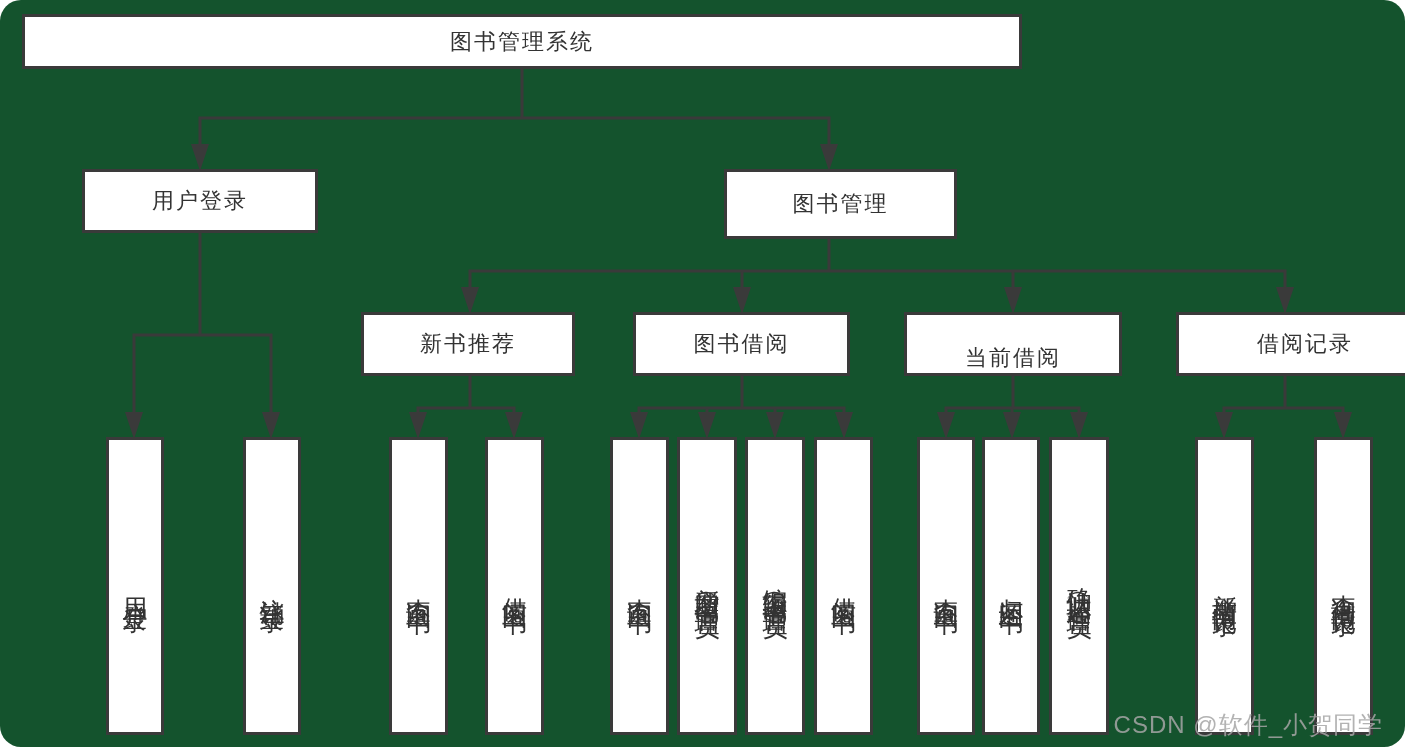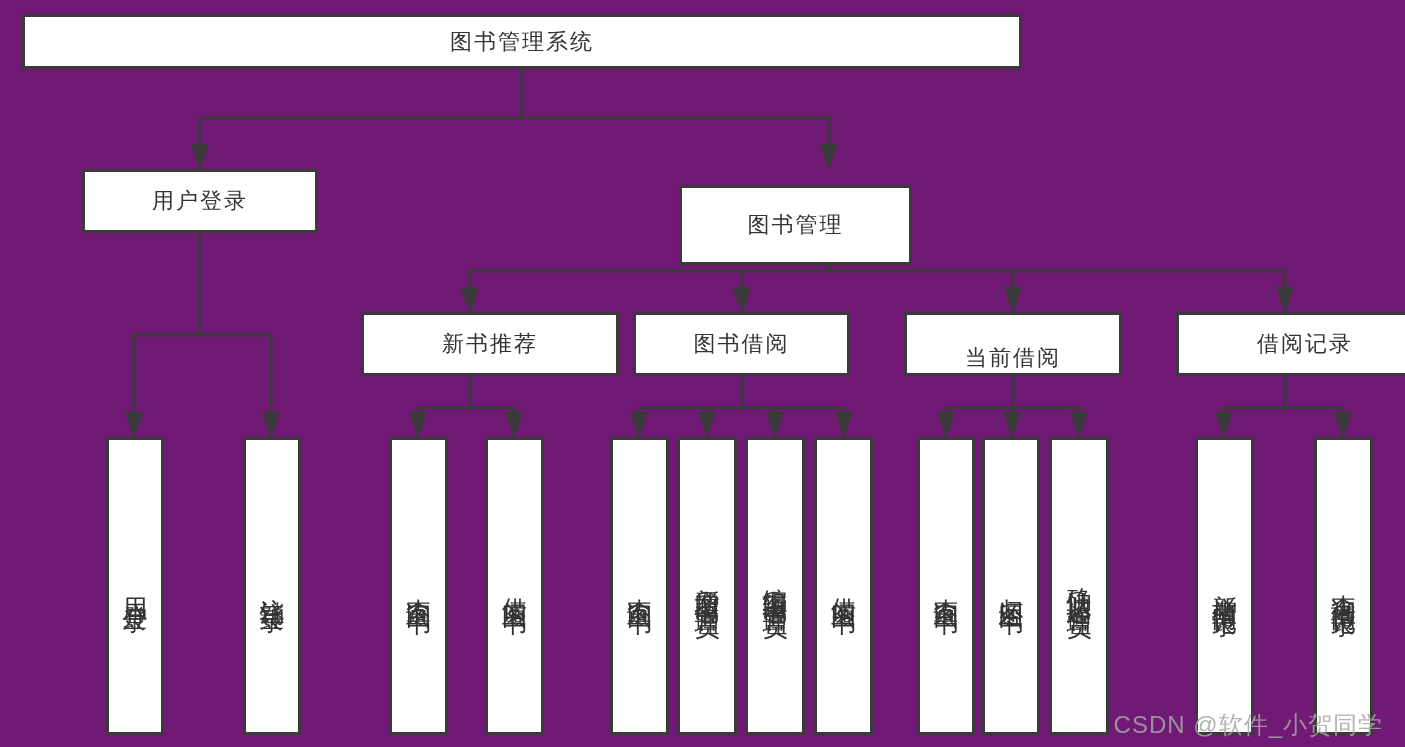--- a/index.html
+++ b/index.html
@@ -1,36 +1,37 @@
 <!DOCTYPE html>
 <html><head>
 <meta charset="utf-8">
 <style>
   html,body{margin:0;padding:0;background:#ffffff;}
   .canvas{
     position:relative;
     width:1405px;height:747px;
-    background:#701a75;
+    background:#14532d;
     font-family:"Liberation Sans",sans-serif;
     color:#333333;
     overflow:hidden;
+    border-radius:21px;
   }
   .connectors{position:absolute;left:0;top:0;width:1405px;height:747px;}
   .node{
     position:absolute;
     box-sizing:border-box;
     border:3px solid #3a3a3a;
     background:#ffffff;
     display:flex;align-items:center;justify-content:center;
     text-align:center;
   }
   .h-label{font-size:22px;letter-spacing:2px;white-space:nowrap;}
   .root{left:22px;top:14px;width:1000px;height:55px;}
   .lvl2a{left:82px;top:169px;width:236px;height:64px;}
-  .lvl2b{left:679px;top:169px;width:233px;height:80px;margin-top:16px;}
+  .lvl2b{left:724px;top:169px;width:233px;height:70px;}
   .lvl3{top:312px;height:64px;}
   .leaf{top:437px;height:298px;}
   .leaf .v-label{
     writing-mode:vertical-rl;
     text-orientation:mixed;
     font-size:25px;
     letter-spacing:4px;
     line-height:1;
     white-space:nowrap;
   }
@@ -100,21 +101,21 @@
     <span class="h-label">图书管理系统</span>
   </div>
 
   <div class="node lvl2a">
     <span class="h-label">用户登录</span>
   </div>
   <div class="node lvl2b">
     <span class="h-label">图书管理</span>
   </div>
 
-  <div class="node lvl3" style="left:361px;width:258px;">
+  <div class="node lvl3" style="left:361px;width:214px;">
     <span class="h-label">新书推荐</span>
   </div>
   <div class="node lvl3" style="left:633px;width:217px;align-items:center;">
     <span class="h-label">图书借阅</span>
   </div>
   <div class="node lvl3" style="left:904px;width:218px;align-items:flex-end;">
     <span class="h-label">当前借阅</span>
   </div>
   <div class="node lvl3" style="left:1176px;width:258px;">
     <span class="h-label">借阅记录</span>

